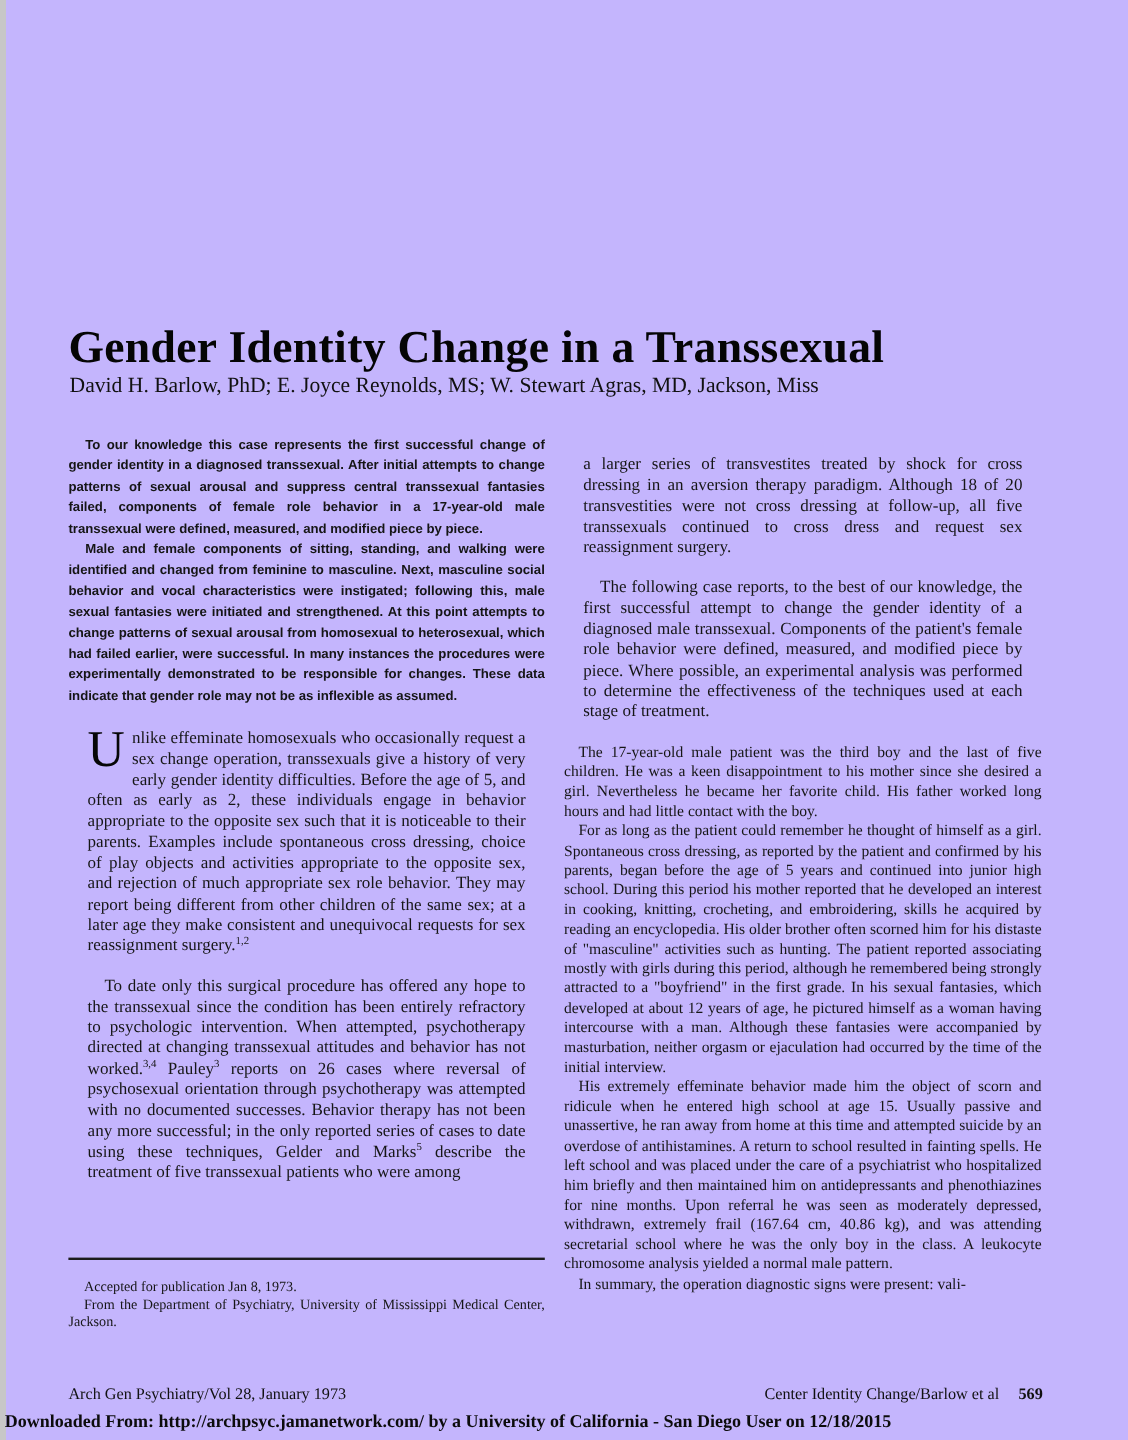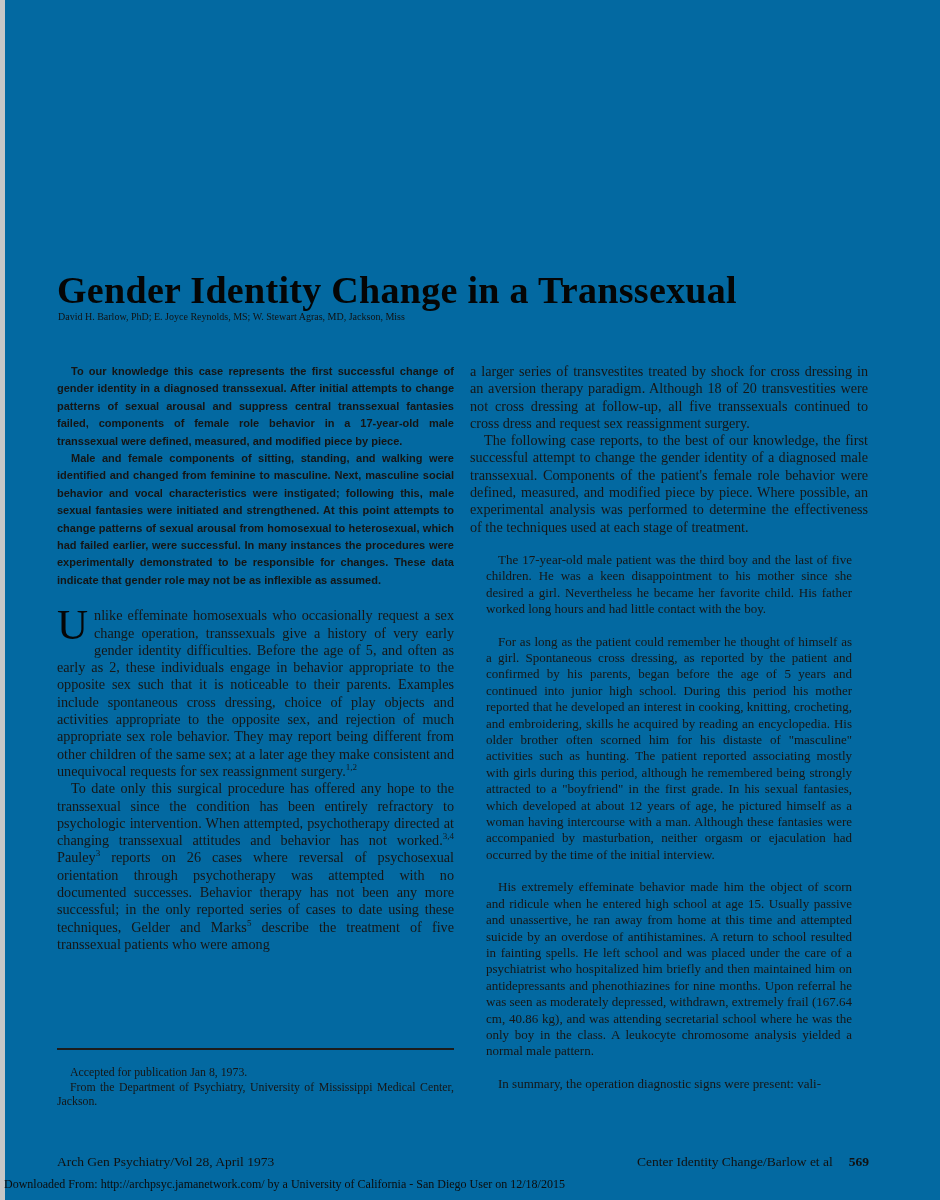--- a/index.html
+++ b/index.html
@@ -4,42 +4,42 @@
 <style>
   html, body {
     margin: 0; padding: 0;
     width: 940px; height: 1200px;
     background: #ffffff;
     overflow: hidden;
   }
   .page {
     position: relative;
     width: 940px; height: 1200px;
-    background: #0369a1;
+    background: #c4b5fd;
     font-family: "Liberation Serif", serif;
     color: #1b1b1b;
   }
   .scan-edge {
     position: absolute; left: 0; top: 0;
     width: 5px; height: 1200px;
     background: #c7c7c7;
   }
   .article-title {
     position: absolute; left: 57px; top: 243px;
     width: 820px;
     font-size: 38px;
     font-family: "Liberation Serif", serif;
     color: #050505;
     letter-spacing: 0.3px;
     white-space: nowrap;
   }
   .byline {
     position: absolute; left: 58px; top: 311px;
     width: 800px;
-    font-size: 10px;
+    font-size: 18px;
     color: #111;
   }
   .col-left {
     position: absolute; left: 57px; top: 363px;
     width: 397px;
   }
   .col-right {
     position: absolute; left: 470px; top: 363px;
     width: 398px;
   }
@@ -52,21 +52,21 @@
     color: #151515;
   }
   .abstract p { margin: 0; text-indent: 14px; }
   .body-text {
     font-size: 14.2px;
     line-height: 17.3px;
     text-align: justify;
     color: #161616;
   }
   .intro-block { margin-top: 18px; }
-  .body-text p { margin: 0; }
+  .body-text p { margin: 16px; }
   .body-text p.indent { text-indent: 14px; }
   .dropcap {
     float: left;
     font-size: 43px;
     line-height: 34px;
     height: 34px;
     padding-right: 6px;
     margin-top: 1px;
     color: #060606;
   }
@@ -93,37 +93,37 @@
     font-weight: bold;
     font-size: 13.5px;
     color: #111;
   }
   .case-text {
     font-size: 13px;
     line-height: 16.4px;
     text-align: justify;
     color: #161616;
   }
-  .case-text p { margin: 16px; text-indent: 12px; }
+  .case-text p { margin: 0; text-indent: 12px; }
   .footer-row {
     position: absolute; left: 57px; top: 1154px;
     width: 812px;
     display: flex;
     justify-content: space-between;
     align-items: baseline;
     font-size: 13.5px;
     color: #111;
   }
   .footer-right { display: flex; align-items: baseline; gap: 16px; }
   .page-number { font-weight: bold; text-align: right; }
   .download-bar {
     position: absolute; left: 4px; top: 1177px;
     width: 932px;
-    font-size: 12px;
-    font-weight: normal;
+    font-size: 15px;
+    font-weight: bold;
     color: #0c0c0c;
     white-space: nowrap;
   }
 </style>
 </head>
 <body>
 
 <div class="page">
   <div class="scan-edge"></div>
 
@@ -156,21 +156,21 @@
 
     <div class="case-text">
       <p>The 17-year-old male patient was the third boy and the last of five children. He was a keen disappointment to his mother since she desired a girl. Nevertheless he became her favorite child. His father worked long hours and had little contact with the boy.</p>
       <p>For as long as the patient could remember he thought of himself as a girl. Spontaneous cross dressing, as reported by the patient and confirmed by his parents, began before the age of 5 years and continued into junior high school. During this period his mother reported that he developed an interest in cooking, knitting, crocheting, and embroidering, skills he acquired by reading an encyclopedia. His older brother often scorned him for his distaste of "masculine" activities such as hunting. The patient reported associating mostly with girls during this period, although he remembered being strongly attracted to a "boyfriend" in the first grade. In his sexual fantasies, which developed at about 12 years of age, he pictured himself as a woman having intercourse with a man. Although these fantasies were accompanied by masturbation, neither orgasm or ejaculation had occurred by the time of the initial interview.</p>
       <p>His extremely effeminate behavior made him the object of scorn and ridicule when he entered high school at age 15. Usually passive and unassertive, he ran away from home at this time and attempted suicide by an overdose of antihistamines. A return to school resulted in fainting spells. He left school and was placed under the care of a psychiatrist who hospitalized him briefly and then maintained him on antidepressants and phenothiazines for nine months. Upon referral he was seen as moderately depressed, withdrawn, extremely frail (167.64 cm, 40.86 kg), and was attending secretarial school where he was the only boy in the class. A leukocyte chromosome analysis yielded a normal male pattern.</p>
       <p>In summary, the operation diagnostic signs were present: vali-</p>
     </div>
   </div>
 
   <div class="footer-row">
-    <span>Arch Gen Psychiatry/Vol 28, April 1973</span>
+    <span>Arch Gen Psychiatry/Vol 28, January 1973</span>
     <span class="footer-right">
       <span>Center Identity Change/Barlow et al</span>
       <span class="page-number">569</span>
     </span>
   </div>
 
   <div class="download-bar">Downloaded From: http://archpsyc.jamanetwork.com/ by a University of California - San Diego User  on 12/18/2015</div>
 </div>
 
 </body></html>

